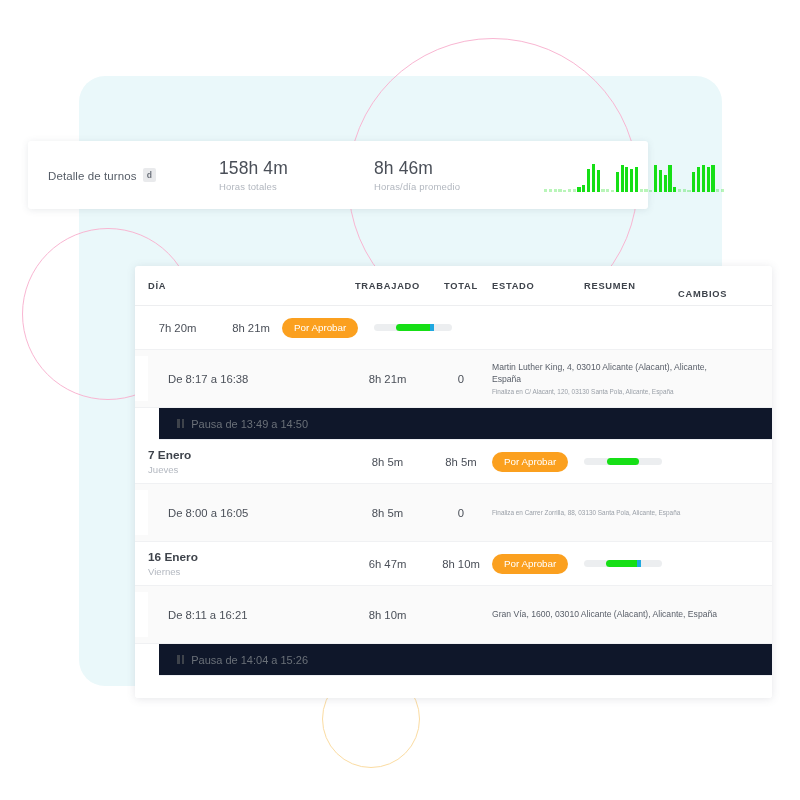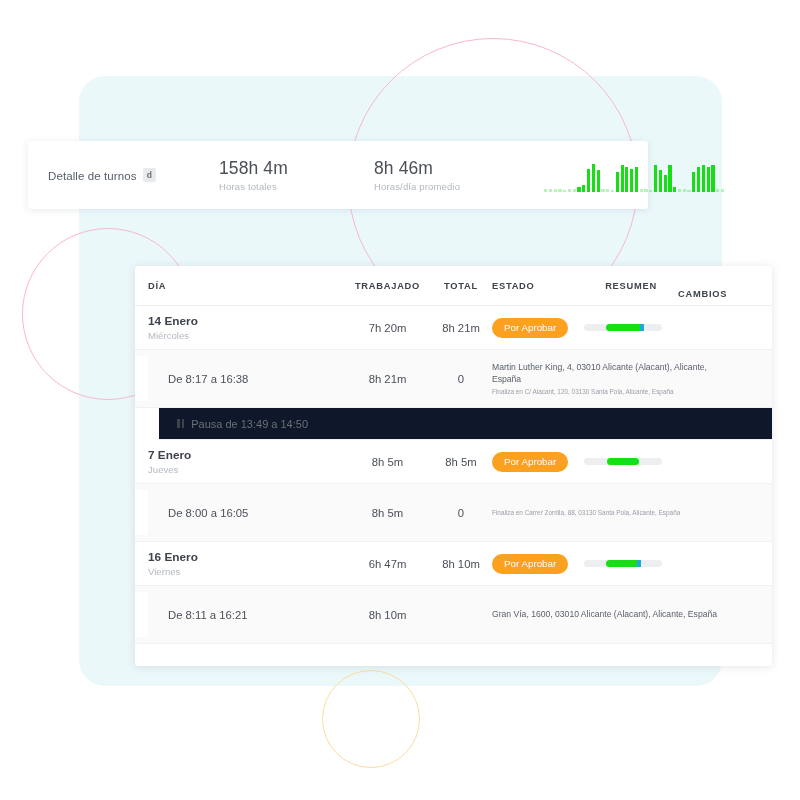--- a/index.html
+++ b/index.html
@@ -149,21 +149,21 @@
     display: flex;
     align-items: center;
     box-sizing: border-box;
   }
 
   
   .c-dia      { width: 210px; flex: 0 0 auto; padding-left: 13px; box-sizing: border-box; }
   .c-trab     { width: 85px;  flex: 0 0 auto; text-align: center; }
   .c-total    { width: 62px;  flex: 0 0 auto; text-align: center; }
   .c-estado   { width: 92px;  flex: 0 0 auto; }
-  .c-resumen  { width: 94px;  flex: 0 0 auto; text-align: center; }
+  .c-resumen  { width: 94px;  flex: 0 0 auto; }
   .c-cambios  { width: 80px;  flex: 0 0 auto; margin-top: 16px; }
 
   .head-row {
     height: 40px;
     border-bottom: 1px solid #edeef0;
   }
   .head-cell {
     font-size: 9.3px;
     font-weight: bold;
     color: #3e434b;
@@ -372,24 +372,20 @@
     <div class="c-dia head-cell">DÍA</div>
     <div class="c-trab head-cell">TRABAJADO</div>
     <div class="c-total head-cell">TOTAL</div>
     <div class="c-estado head-cell">ESTADO</div>
     <div class="c-resumen head-cell">RESUMEN</div>
     <div class="c-cambios head-cell">CAMBIOS</div>
   </div>
 
   <div id="table-body">
       <div class="row day-row">
-        <div class="c-dia">
-          <div class="day-date">14 Enero</div>
-          <div class="day-weekday">Miércoles</div>
-        </div>
         <div class="c-trab cell-val">7h 20m</div>
         <div class="c-total cell-val">8h 21m</div>
         <div class="c-estado"><span class="badge">Por Aprobar</span></div>
         <div class="c-resumen">
           <div class="progress">
             <div class="progress-fill" style="left:28%;width:48%"></div>
             <div class="progress-marker" style="left:72%"></div>
           </div>
         </div>
         <div class="c-cambios"></div>
@@ -456,16 +452,26 @@
       </div>
       <div class="row shift-row">
         <div class="shift-rail"></div>
         <div class="c-dia-shift shift-time">De 8:11 a 16:21</div>
         <div class="c-trab cell-val">8h 10m</div>
         <div class="c-total cell-val"></div>
         <div class="addr-cell">
           <div class="addr-main">Gran Vía, 1600, 03010 Alicante (Alacant), Alicante, España</div>
         </div>
       </div>
+      <div class="row pause-row">
+        <div class="pause-rail"></div>
+        <div class="pause-inner">
+          <span class="pause-icon">
+            <i></i>
+            <i></i>
+          </span>
+          <span class="pause-text">Pausa de 14:04 a 15:26</span>
+        </div>
+      </div>
     </div>
 
   <div class="table-footer"></div>
 </div>
 
 </body></html>

